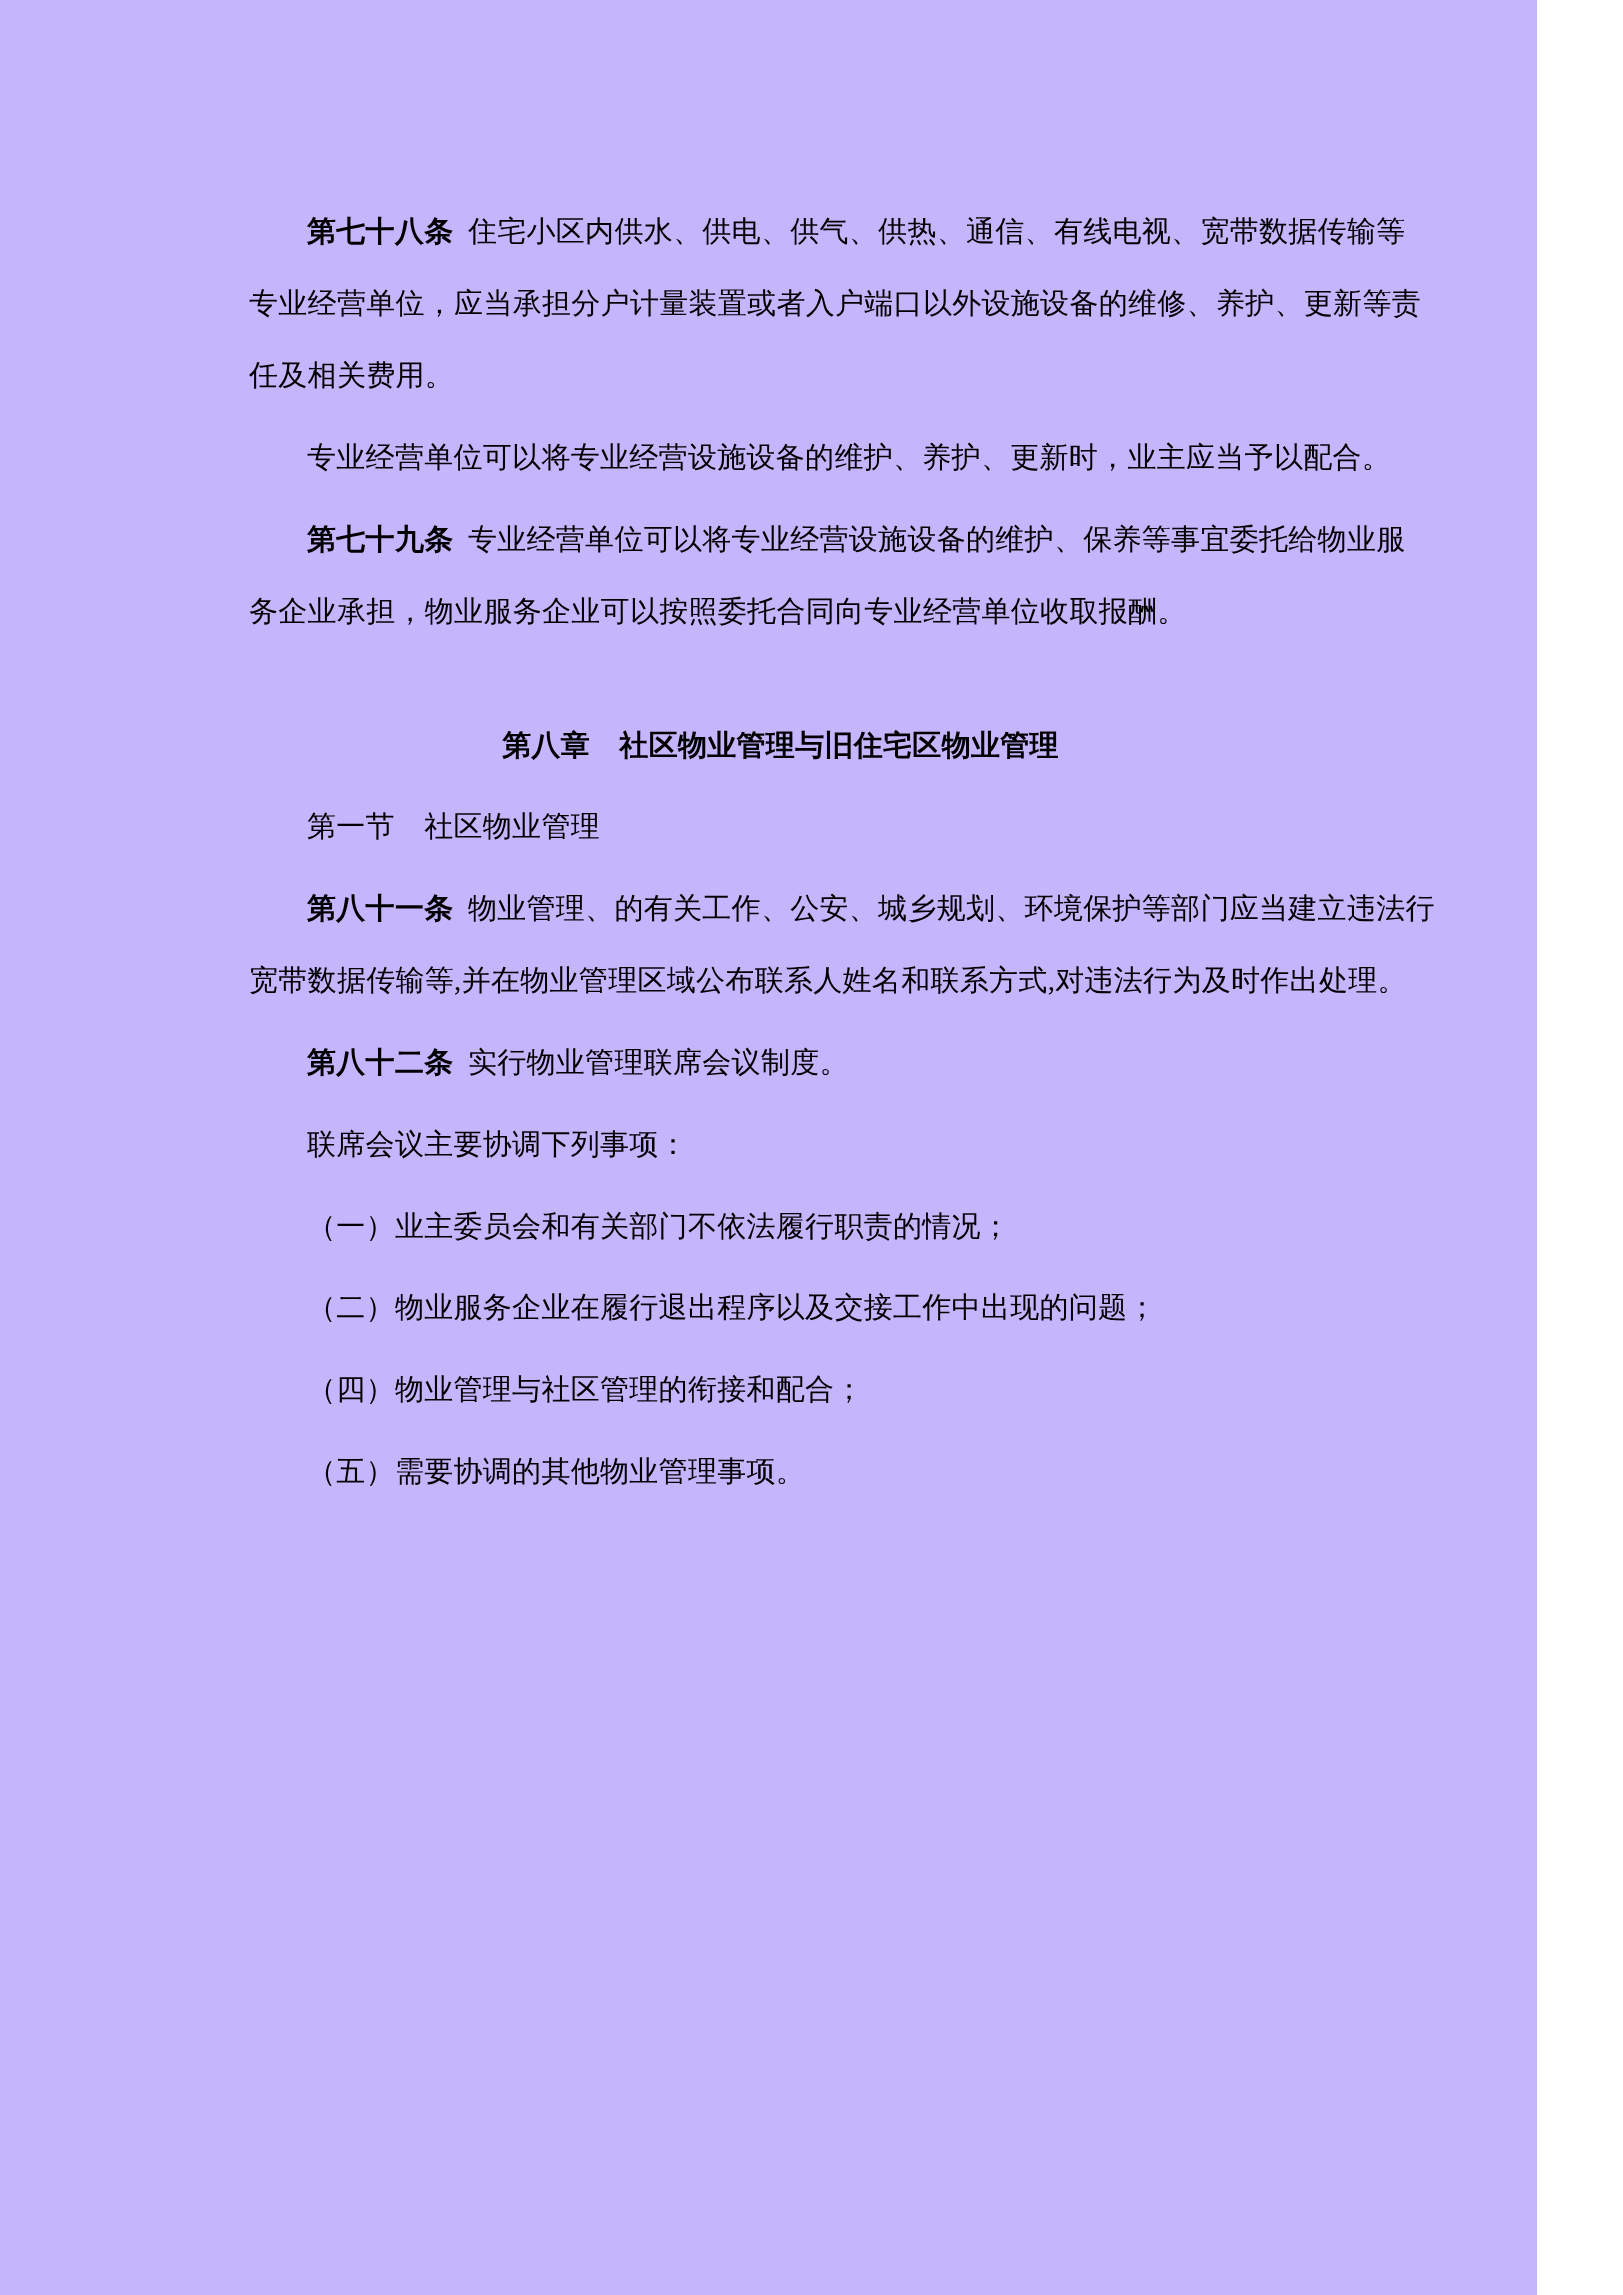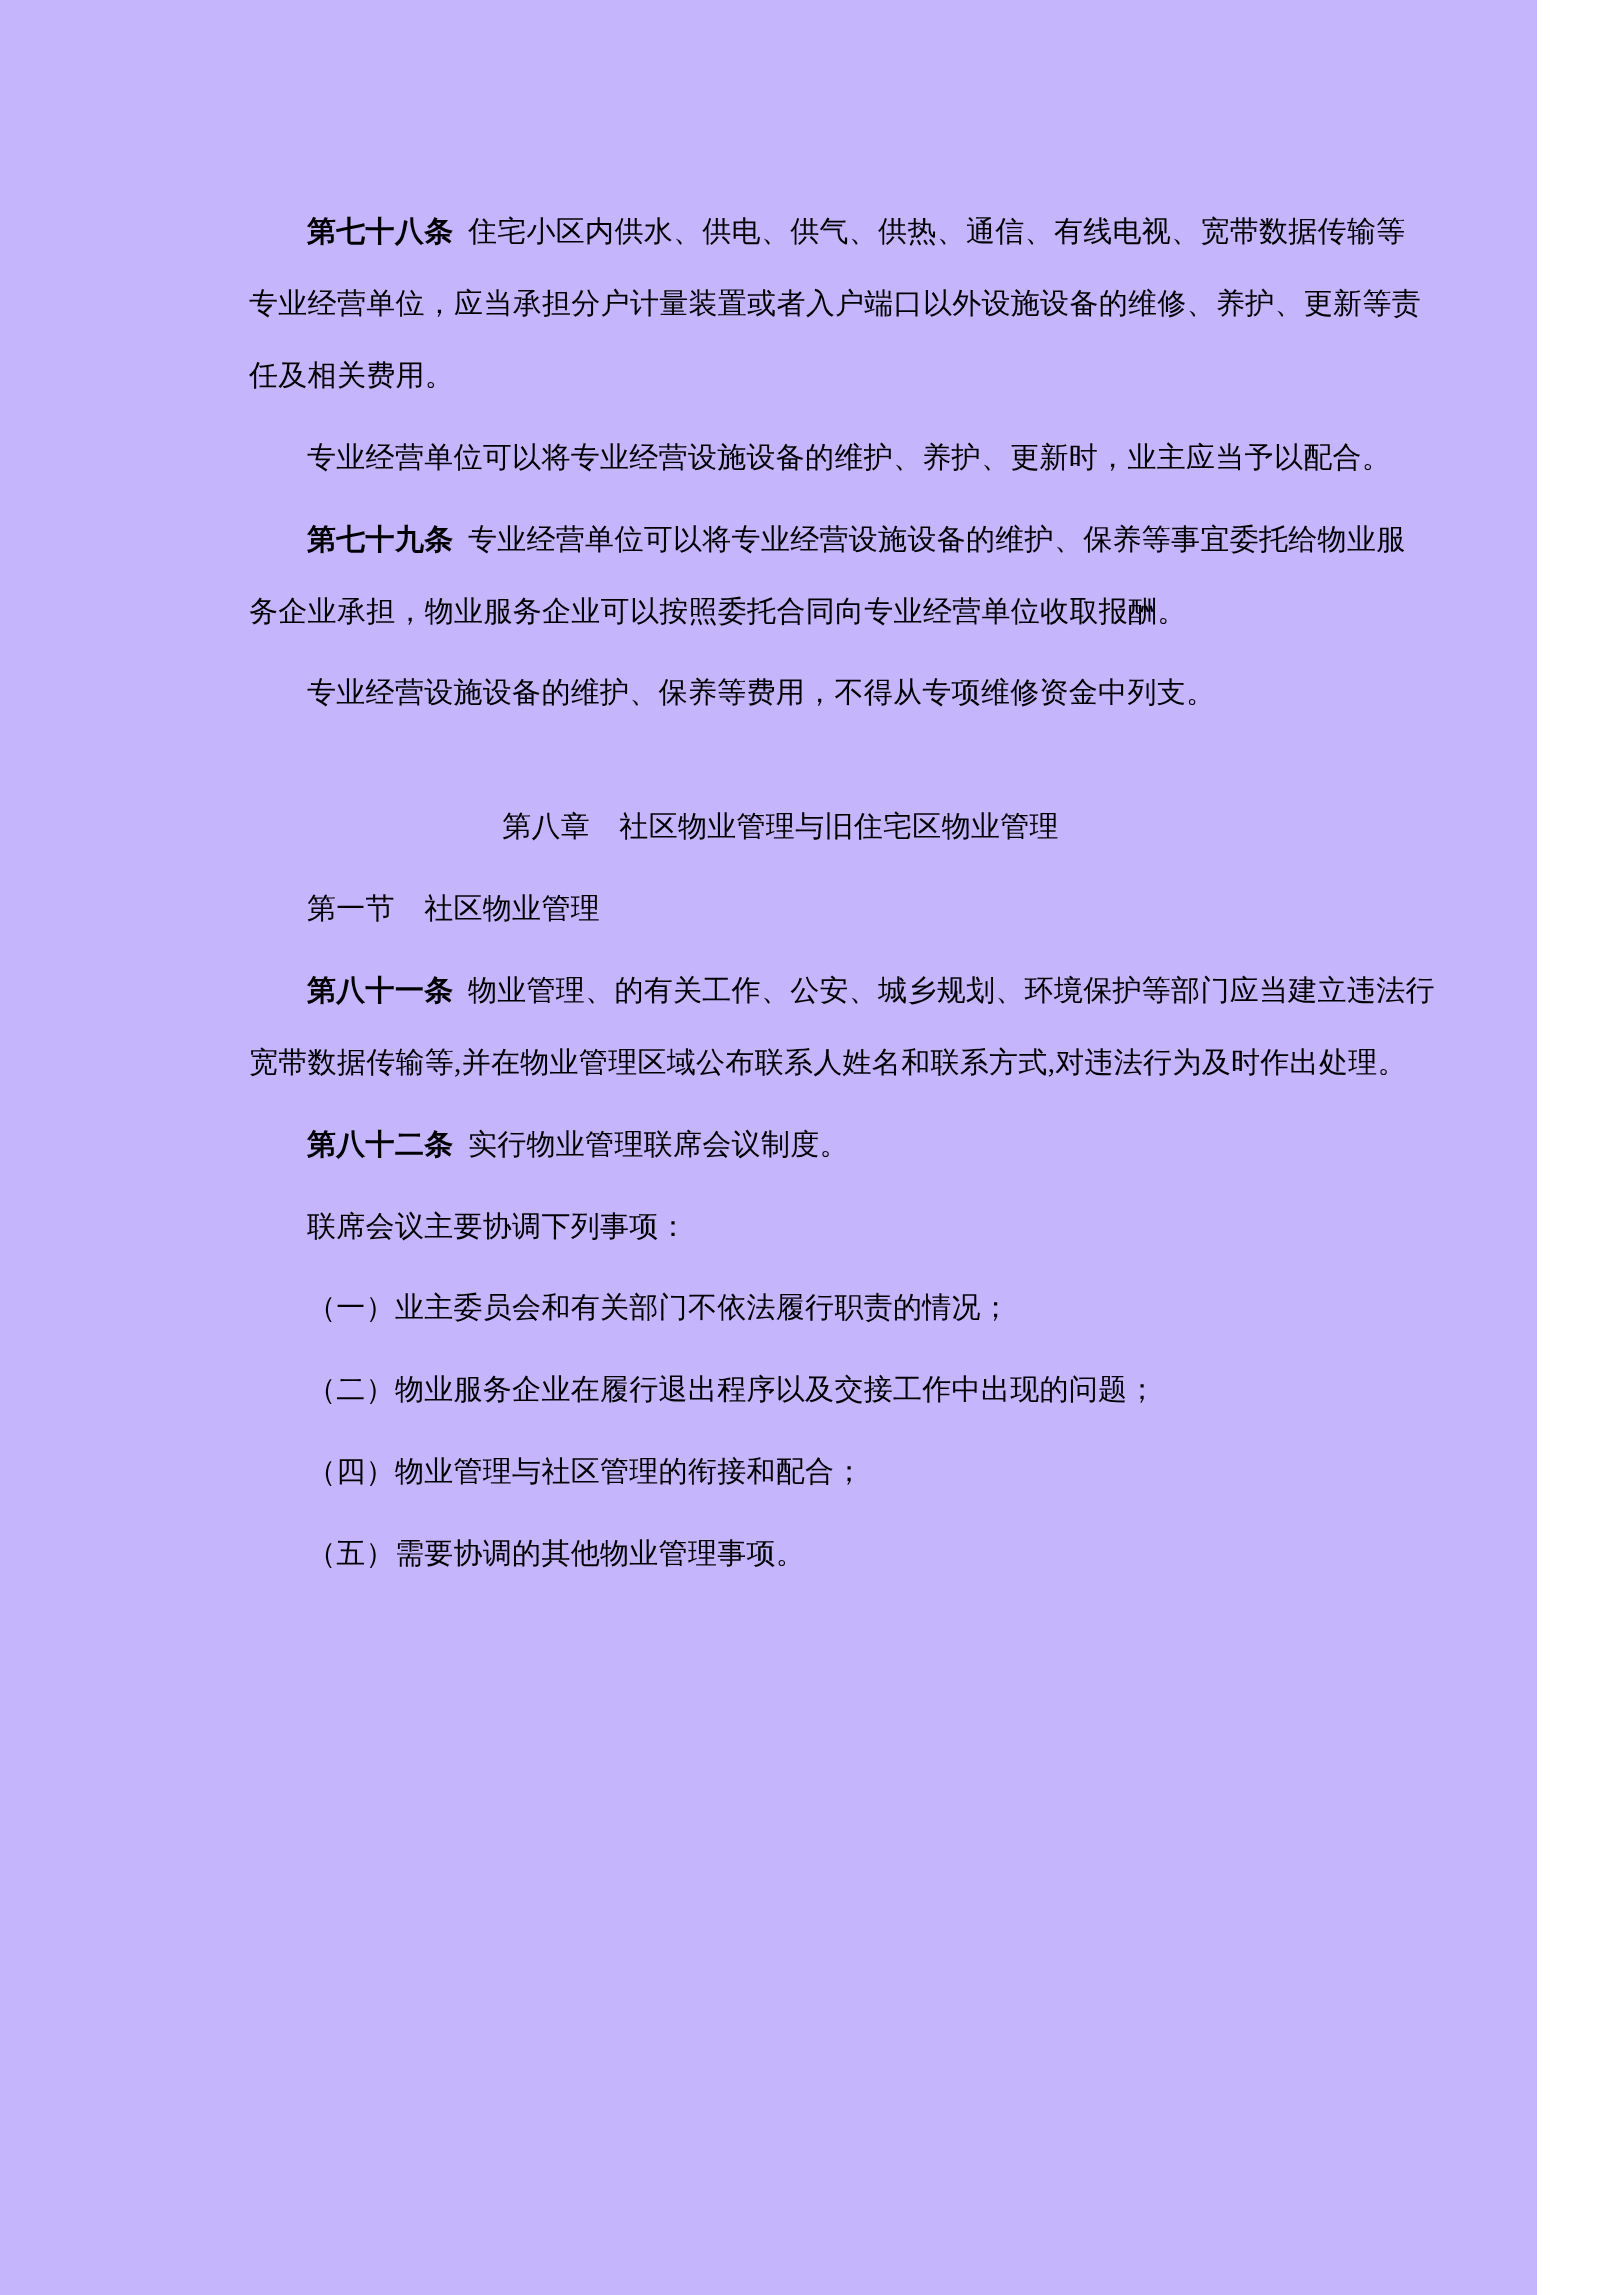--- a/index.html
+++ b/index.html
@@ -26,21 +26,21 @@
     letter-spacing: 0.3px;
   }
   .first { padding-left: 58px; }
   .article-label {
     font-weight: bold;
     margin-right: 14.4px;
   }
   .chapter-block { margin-top: 62px; margin-bottom: 9.8px; }
   .chapter-block .line {
     text-align: center;
-    font-weight: normal;
+    font-weight: bold;
     padding-left: 0;
   }
   .section-block .line { font-weight: normal; }
 </style>
 </head>
 <body>
 
 <div class="page">
 
   <div class="para">
@@ -51,23 +51,20 @@
 
   <div class="para">
     <div class="line first">专业经营单位可以将专业经营设施设备的维护、养护、更新时，业主应当予以配合。</div>
   </div>
 
   <div class="para">
     <div class="line first"><span class="article-label">第七十九条</span><span>专业经营单位可以将专业经营设施设备的维护、保养等事宜委托给物业服</span></div>
     <div class="line">务企业承担，物业服务企业可以按照委托合同向专业经营单位收取报酬。</div>
   </div>
 
-  <div class="para">
-    <div class="line first">专业经营设施设备的维护、保养等费用，不得从专项维修资金中列支。</div>
-  </div>
 
   <div class="para chapter-block">
     <div class="line">第八章　社区物业管理与旧住宅区物业管理</div>
   </div>
 
   <div class="para section-block">
     <div class="line first">第一节　社区物业管理</div>
   </div>
 
 

